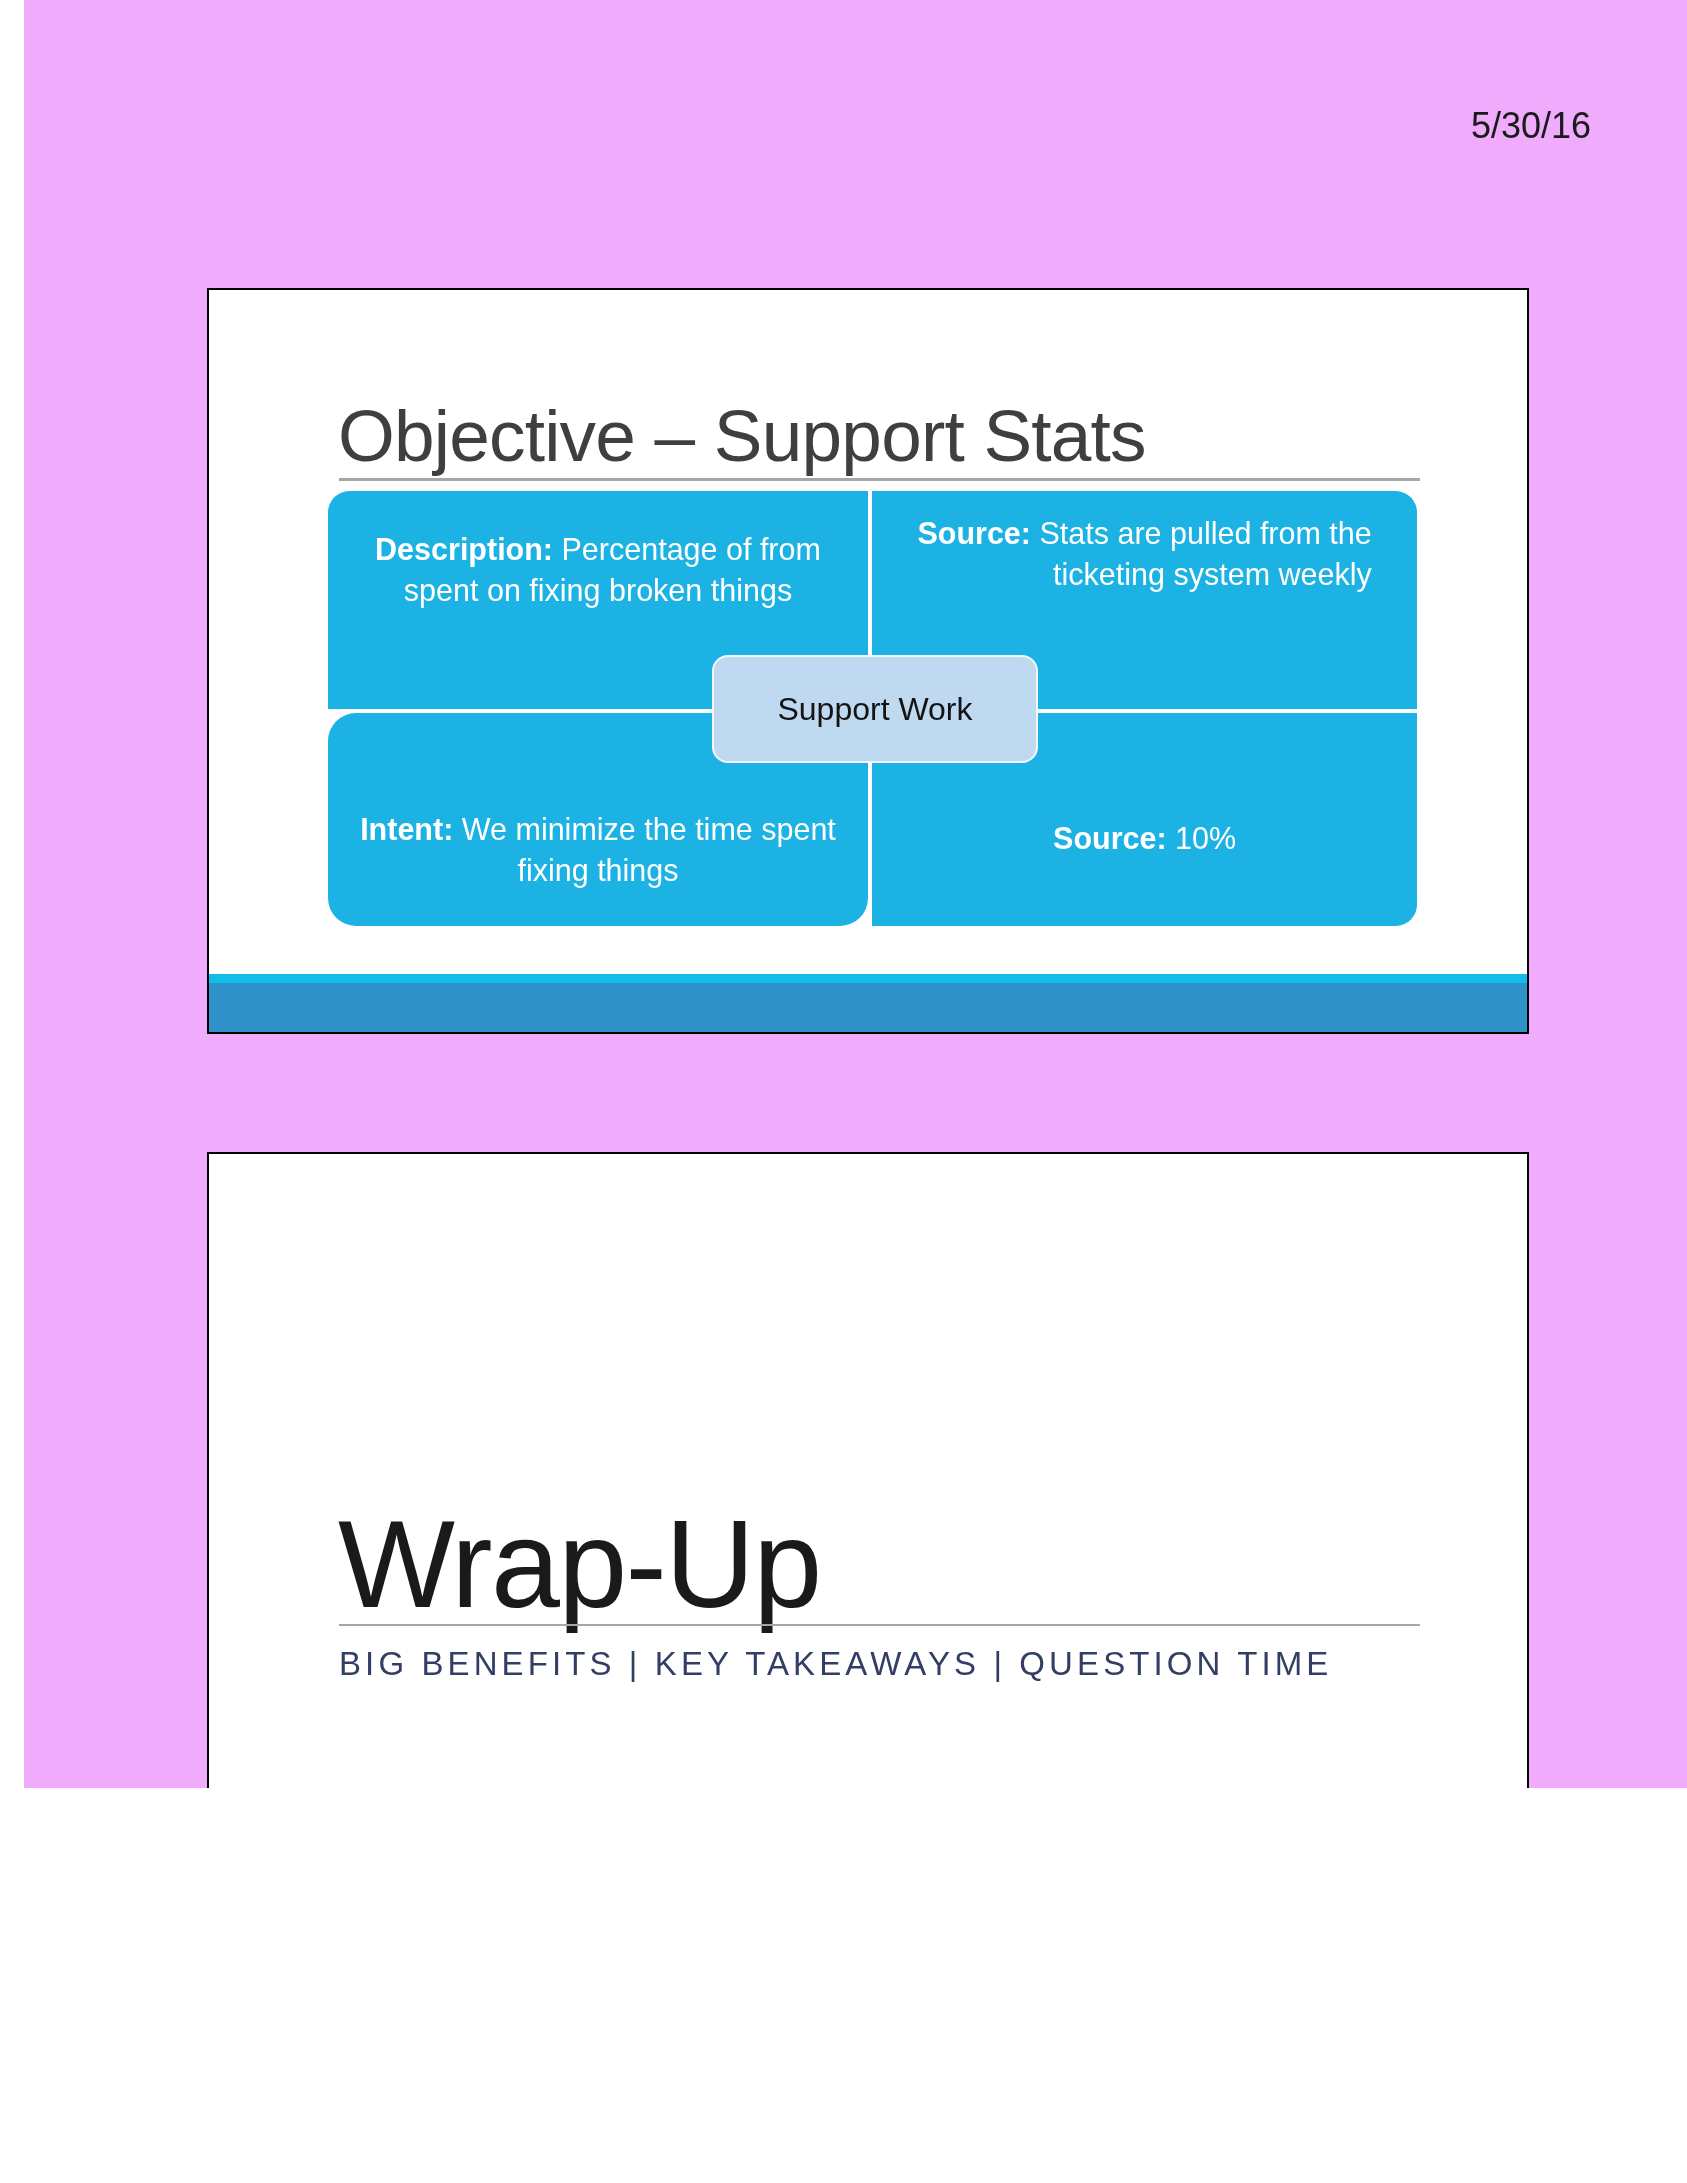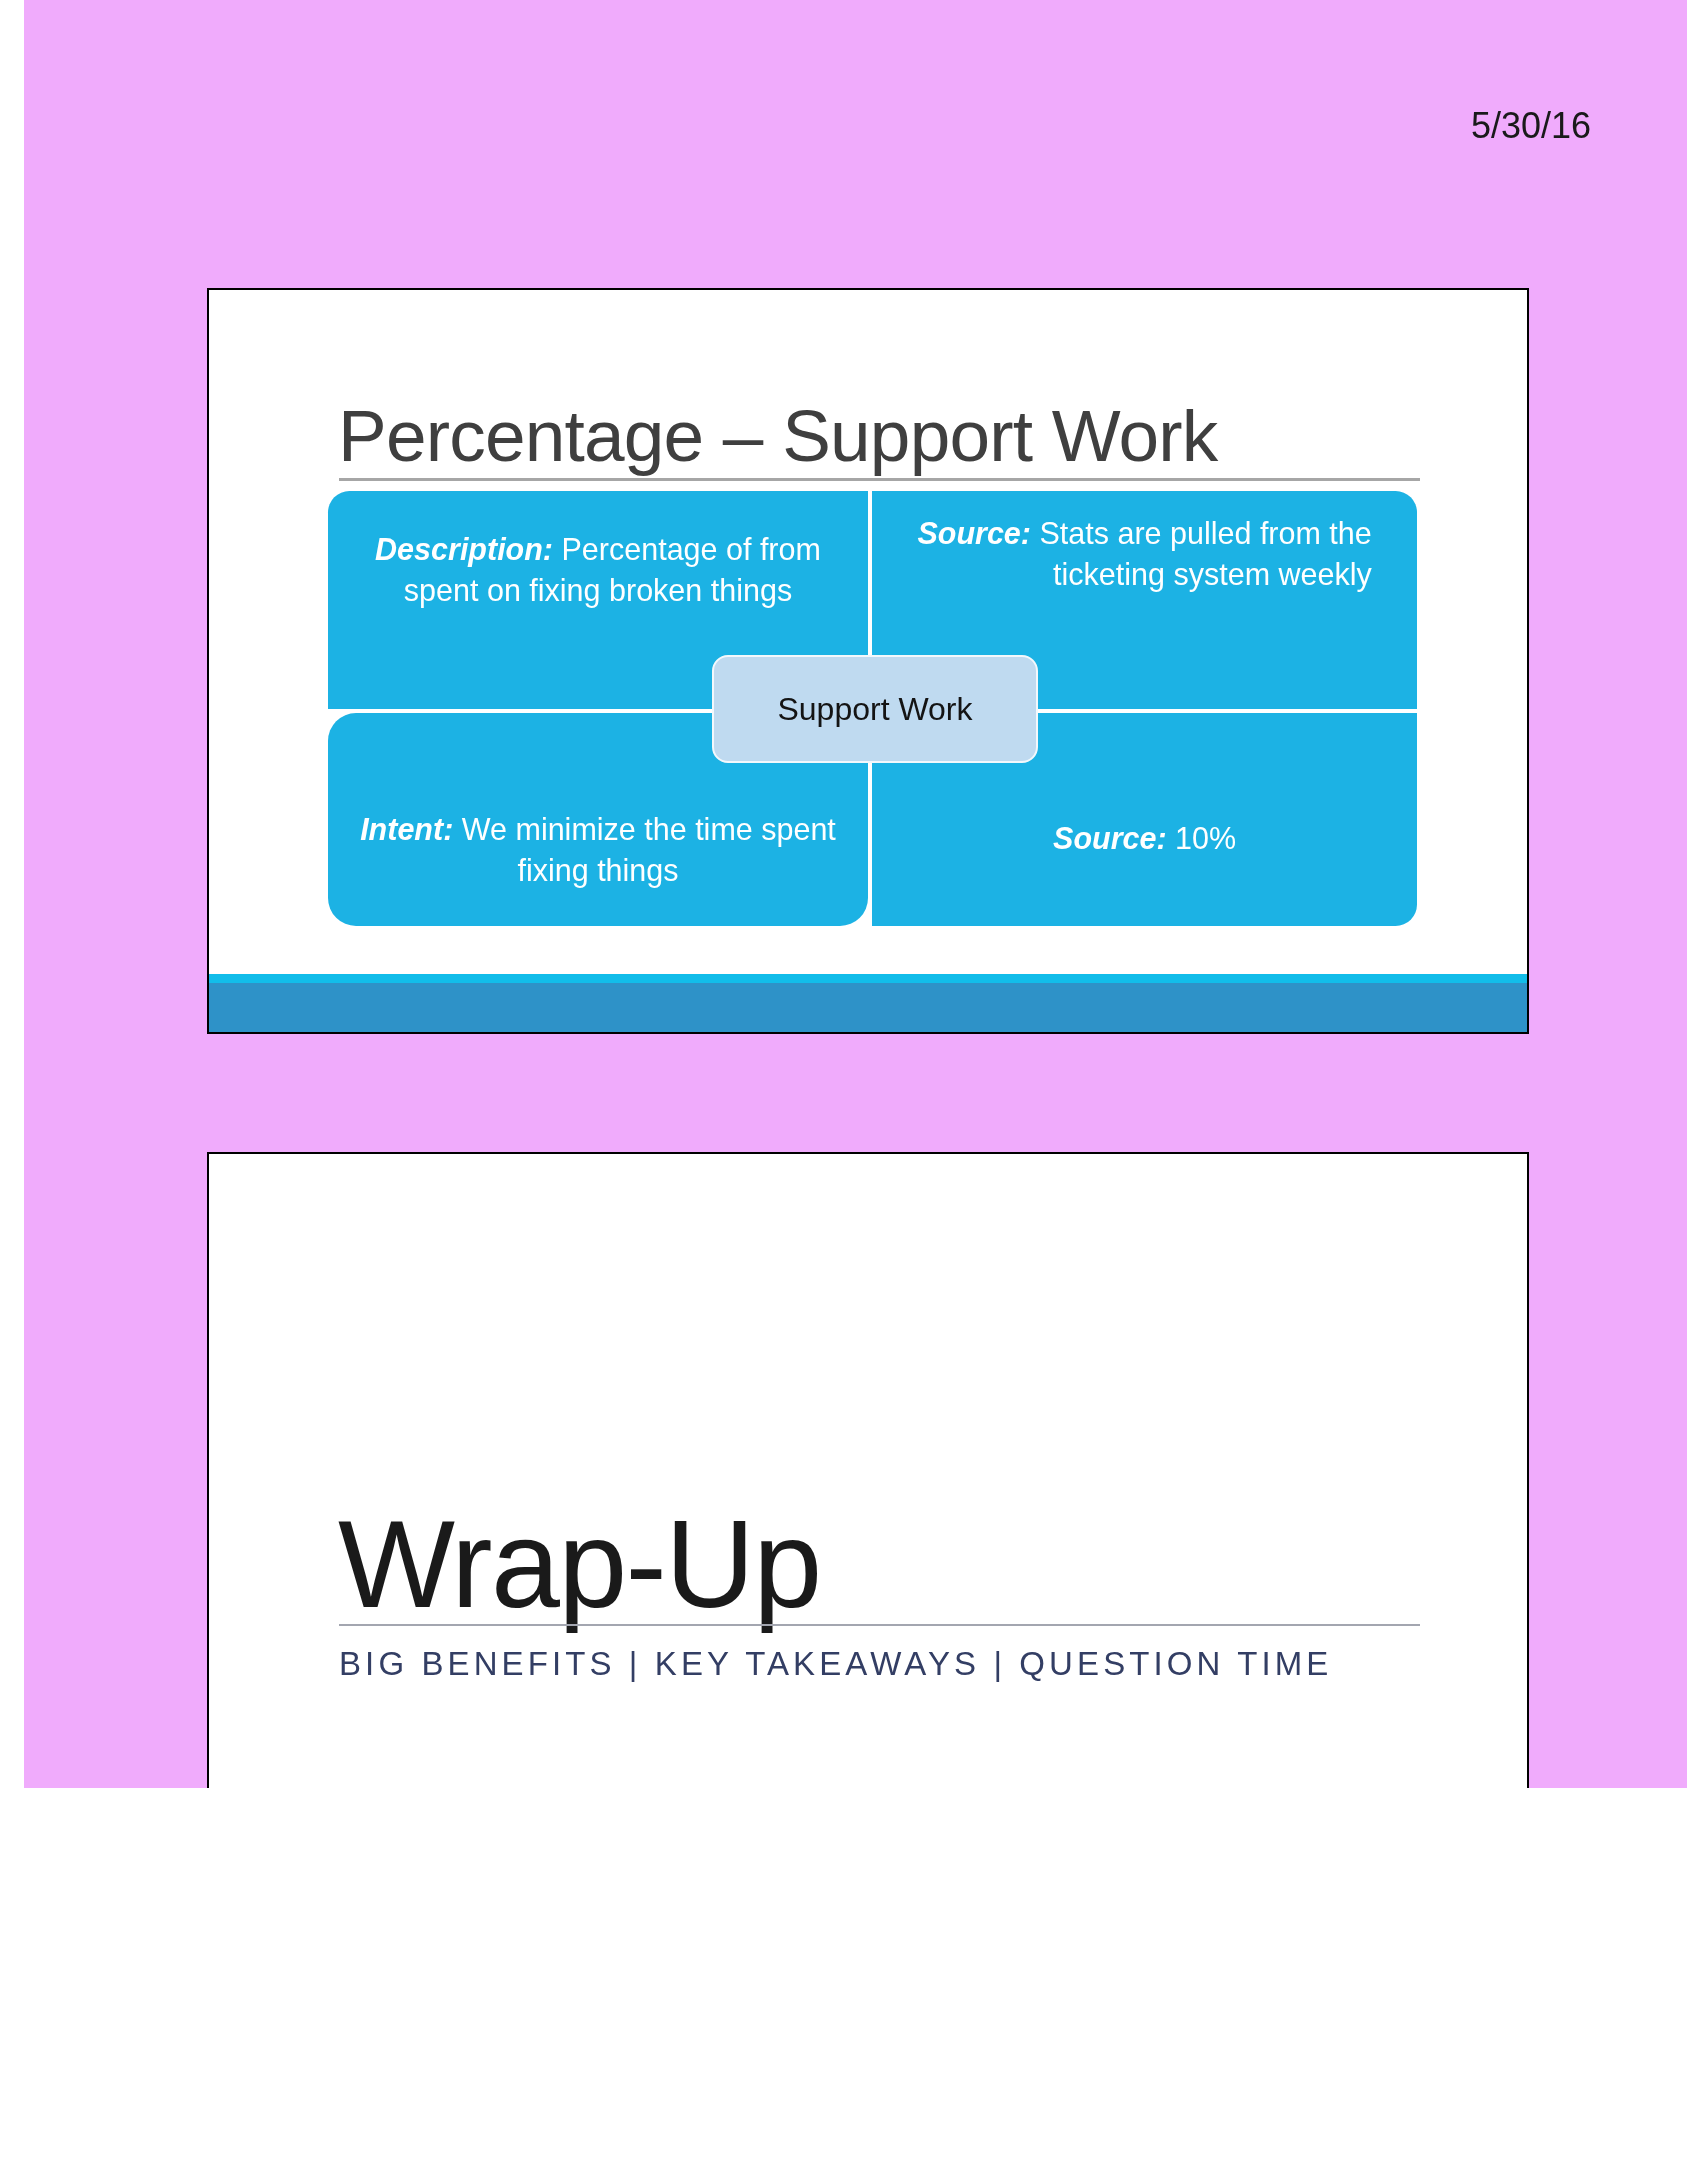--- a/index.html
+++ b/index.html
@@ -96,21 +96,21 @@
     flex-direction: column;
     align-items: center;
     text-align: center;
     font-size: 30.5px;
     line-height: 1.35;
   }
   .cell-tl { border-top-left-radius: 21.4px; padding-top: 38px; }
   .cell-tr { border-top-right-radius: 21.4px; padding-top: 22px; text-align: right; }
   .cell-bl { border-bottom-left-radius: 21.4px; padding-top: 96px; border-radius: 28px; }
   .cell-br { border-bottom-right-radius: 21.4px; padding-top: 105px; }
-  .cell-label { font-weight: bold; font-style: italic; }
+  .cell-label { font-weight: bold; }
   .cell-text .line { display: block; }
   .cell-tl .cell-text { max-width: 482px; }
   .cell-tr .cell-text { max-width: 511px; }
   .cell-bl .cell-text { max-width: 527px; }
 
   .center-node {
     position: absolute;
     left: 503px;
     top: 365px;
     width: 326px;
@@ -148,21 +148,21 @@
   }
 </style>
 </head>
 <body>
 
 <div class="page">
 
   <div class="page-date">5/30/16</div>
 
   <section class="slide slide-1">
-    <h1 class="slide1-title">Percentage – Support Work</h1>
+    <h1 class="slide1-title">Objective – Support Stats</h1>
     <div class="title-rule"></div>
 
     <div class="objective-grid">
       <div class="grid-cell cell-tl">
         <div class="cell-text">
           <div class="line">
             <span class="cell-label">Description:</span>
             <span>Percentage of from</span>
           </div>
           <div class="line">spent on fixing broken things</div>

